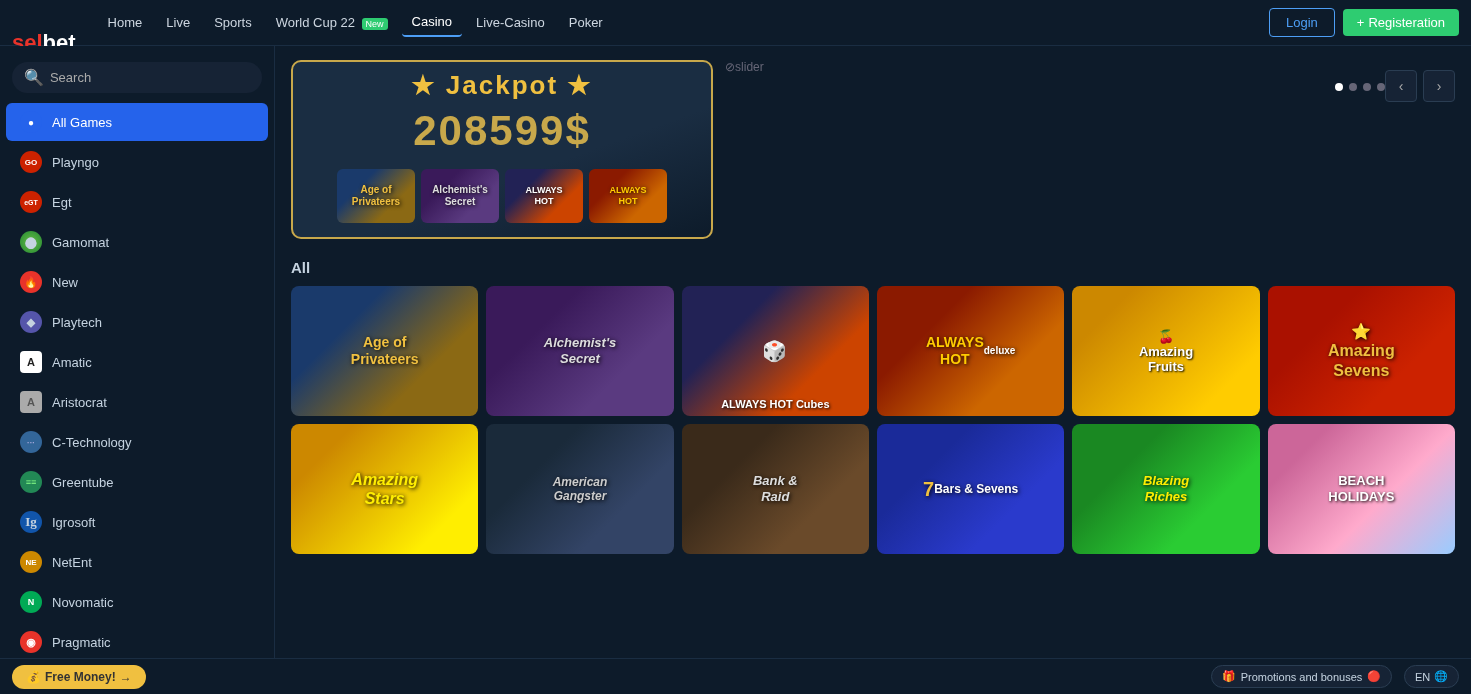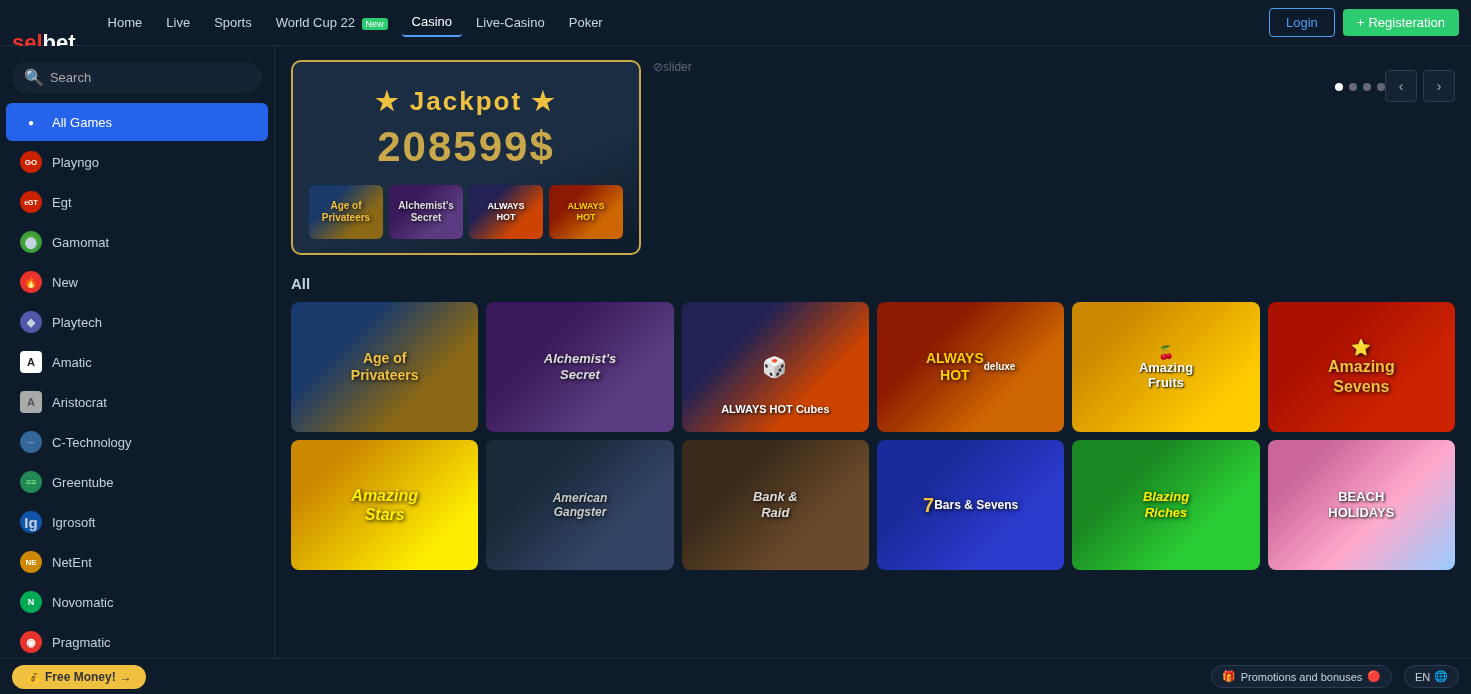--- a/index.html
+++ b/index.html
@@ -171,25 +171,25 @@
     }
 
     
     .hero-section {
       display: flex;
       gap: 12px;
       margin-bottom: 20px;
       align-items: flex-start;
     }
     .jackpot-banner {
-      width: 350px;
+      width: 422px;
       background: linear-gradient(160deg, #1a2d42 60%, #0d1b2a 100%);
       border: 2px solid #c8a84b;
       border-radius: 10px;
-      padding: 24px 16px 14px;
+      padding: 8px 16px 14px;
       flex-shrink: 0;
     }
     .jackpot-title {
       text-align: center;
       font-size: 26px;
       font-weight: bold;
       color: #f0c040;
       margin-bottom: 6px;
       letter-spacing: 2px;
     }
@@ -286,21 +286,21 @@
     .gc-amazing-sevens { background: linear-gradient(135deg, #aa1100 30%, #cc2200 70%); }
     .gc-amazing-stars { background: linear-gradient(135deg, #cc8800 20%, #ffee00 80%); }
     .gc-american-gangster { background: linear-gradient(135deg, #1a2a3a 30%, #334466 70%); }
     .gc-bank-raid { background: linear-gradient(135deg, #3a2a1a 30%, #6a4a2a 70%); }
     .gc-bars-sevens { background: linear-gradient(135deg, #1a2a99 30%, #2a3acc 70%); }
     .gc-beach-holidays { background: linear-gradient(135deg, #cc6699 20%, #ffaacc 60%, #99ccff 100%); }
     .gc-blazing-riches { background: linear-gradient(135deg, #1a8822 30%, #2acc33 70%); }
 
     .game-label {
       position: absolute;
-      bottom: 17px;
+      bottom: 6px;
       left: 0; right: 0;
       text-align: center;
       font-size: 11px;
       font-weight: bold;
       color: #fff;
       text-shadow: 1px 1px 3px #000;
       padding: 0 4px;
     }
 
     
@@ -450,21 +450,21 @@
     </div>
     <div class="sidebar-item">
       <span class="sidebar-icon icon-ctech" style="font-size:8px; color:#aad;">···</span>
       <span>C-Technology</span>
     </div>
     <div class="sidebar-item">
       <span class="sidebar-icon icon-greentube" style="font-size:9px; color:#8f8;">≡≡</span>
       <span>Greentube</span>
     </div>
     <div class="sidebar-item">
-      <span class="sidebar-icon icon-igrosoft" style="font-size:15px;">Ig</span>
+      <span class="sidebar-icon icon-igrosoft" style="font-size:13px;font-family:Liberation Serif, serif;">Ig</span>
       <span>Igrosoft</span>
     </div>
     <div class="sidebar-item">
       <span class="sidebar-icon icon-netent">NE</span>
       <span>NetEnt</span>
     </div>
     <div class="sidebar-item">
       <span class="sidebar-icon icon-novomatic" style="font-size:9px;">N</span>
       <span>Novomatic</span>
     </div>

